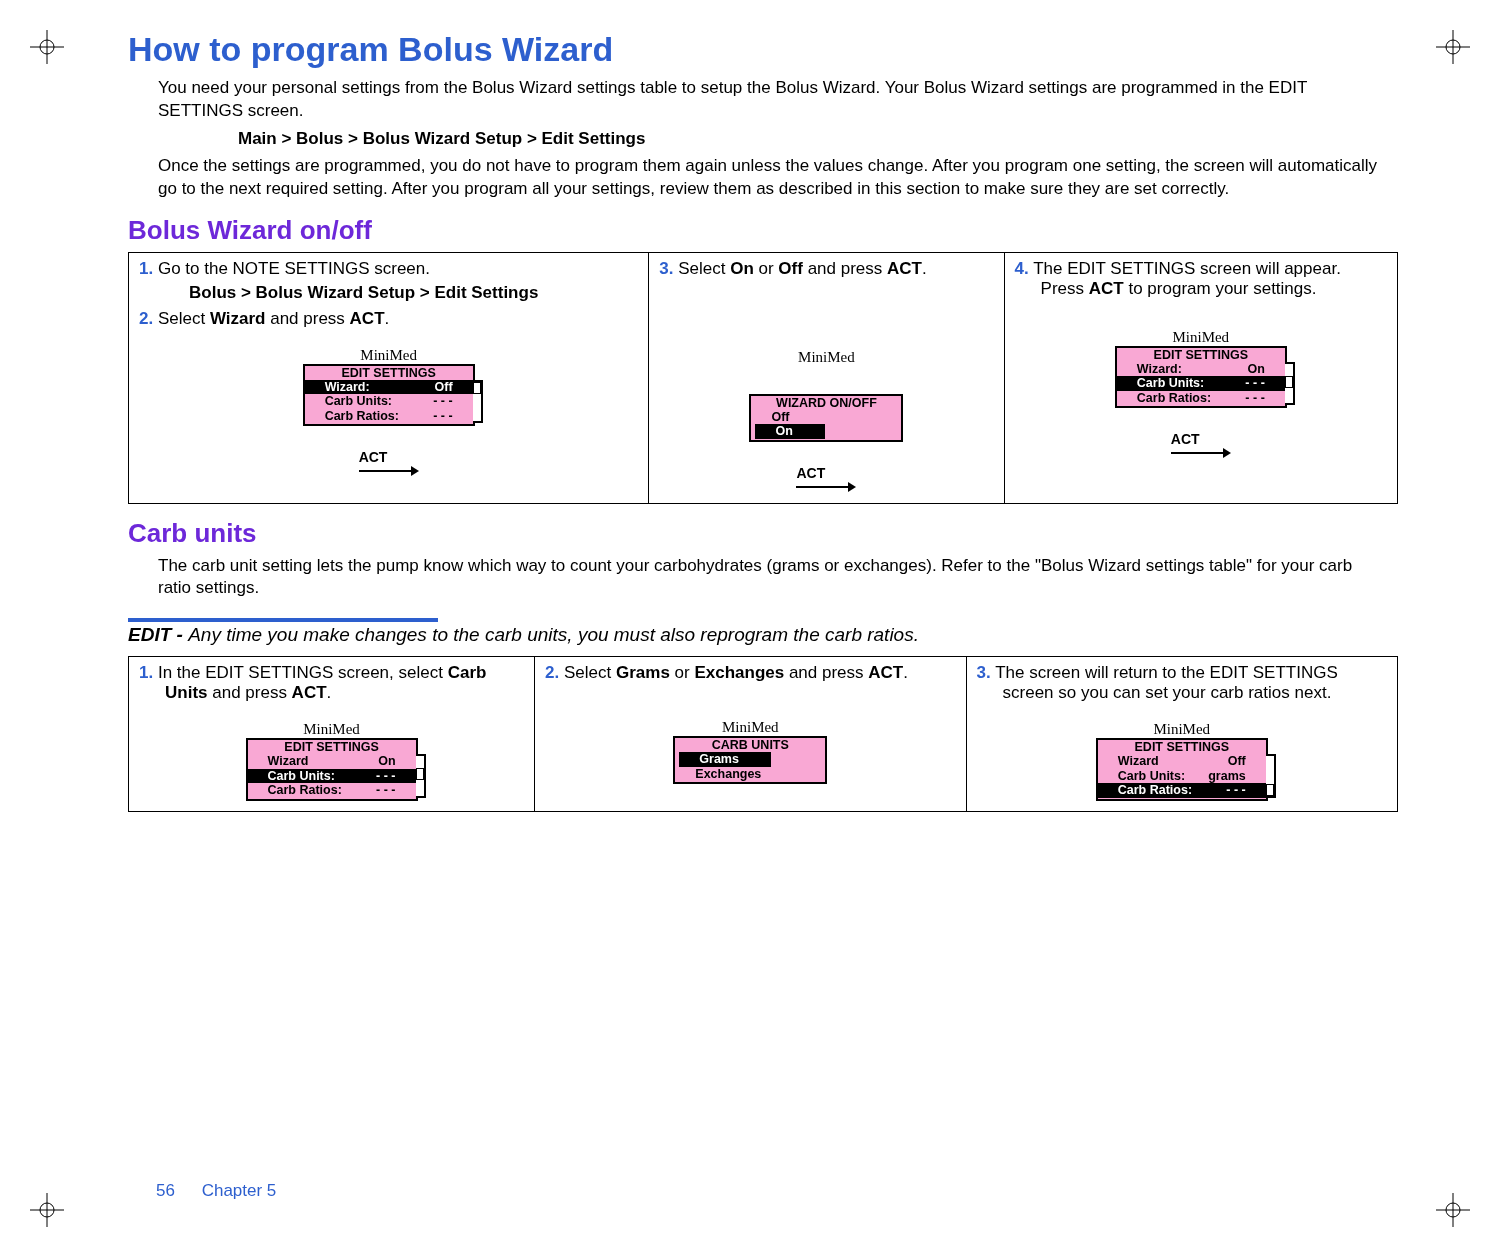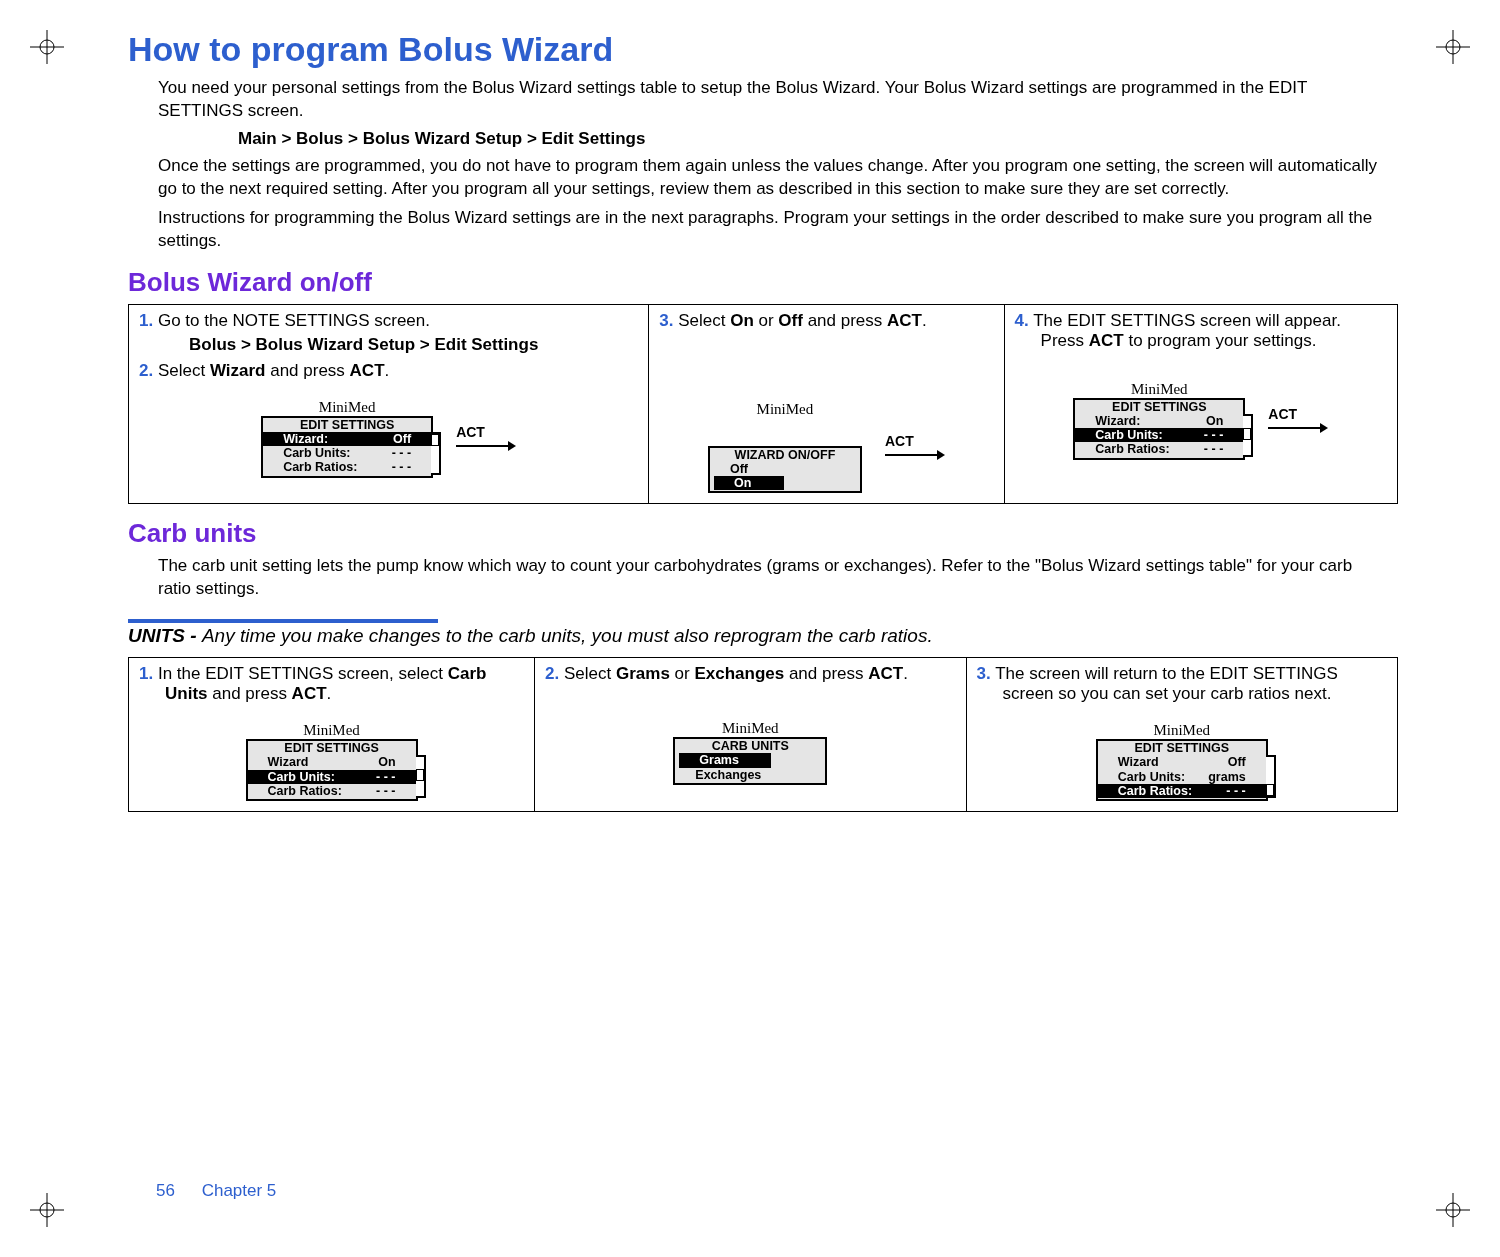--- a/index.html
+++ b/index.html
@@ -83,38 +83,39 @@
   }
   .note-line b { font-style: italic; }
 
   
   .dev-wrap {
     display:flex;
     align-items:center;
     justify-content:center;
     margin-top:18px;
     gap:23px;
+    flex-direction:column;
   }
   .device {
     display:inline-block;
     text-align:center;
     font-family: Arial, sans-serif;
   }
   .device .brand {
     font-family: "Times New Roman", serif;
     font-size: 15px;
   }
   .device .screen {
     border: 2px solid #000;
     width: 168px;
     font-size: 12.5px;
     text-align:left;
     position: relative;
     padding-bottom:1px;
-    background:#e5e5e5;
+    background:#f9a8d4;
   }
   .device .hdr {
     font-weight:bold;
     text-align:center;
     font-size:12.5px;
     padding:0 2px;
   }
   .row { display:flex; justify-content:space-between; padding:0 20px; font-weight:bold; line-height:1.15;}
   .row.sel { background:#000; color:#fff; }
   .row .lab {}
@@ -189,21 +190,20 @@
     </svg>
   </div>
 
 <div class="page">
 
   <h1 class="main-title">How to program Bolus Wizard</h1>
 
   <p class="body">You need your personal settings from the Bolus Wizard settings table to setup the Bolus Wizard. Your Bolus Wizard settings are programmed in the EDIT SETTINGS screen.</p>
   <p class="path">Main &gt; Bolus &gt; Bolus Wizard Setup &gt; Edit Settings</p>
   <p class="body">Once the settings are programmed, you do not have to program them again unless the values change. After you program one setting, the screen will automatically go to the next required setting. After you program all your settings, review them as described in this section to make sure they are set correctly.</p>
-  <p class="body">Instructions for programming the Bolus Wizard settings are in the next paragraphs. Program your settings in the order described to make sure you program all the settings.</p>
 
   <h2 class="sub-title">Bolus Wizard on/off</h2>
 
   <table class="steps">
     <tbody>
         <tr>
       <td style="width:41%;">
         <span class="step-text">
           <span class="step-num">1.</span>
           <span>Go to the NOTE SETTINGS screen.</span>
@@ -309,21 +309,21 @@
       </td>
     </tr>
   </tbody>
     </table>
 
   <h2 class="sub-title">Carb units</h2>
   <p class="body">The carb unit setting lets the pump know which way to count your carbohydrates (grams or exchanges). Refer to the "Bolus Wizard settings table" for your carb ratio settings.</p>
 
   <div class="note-bar"></div>
   <p class="note-line">
-    <b>UNITS - </b><span>Any time you make changes to the carb units, you must also reprogram the carb ratios.</span>
+    <b>EDIT - </b><span>Any time you make changes to the carb units, you must also reprogram the carb ratios.</span>
   </p>
 
   <table class="steps">
     <tbody>
         <tr>
       <td style="width:32%;">
         <span class="step-text">
           <span class="step-num">1.</span>
           <span>In the EDIT SETTINGS screen, select </span><b>Carb Units</b><span> and press </span><b class="strong">ACT</b><span>.</span>
         </span>

